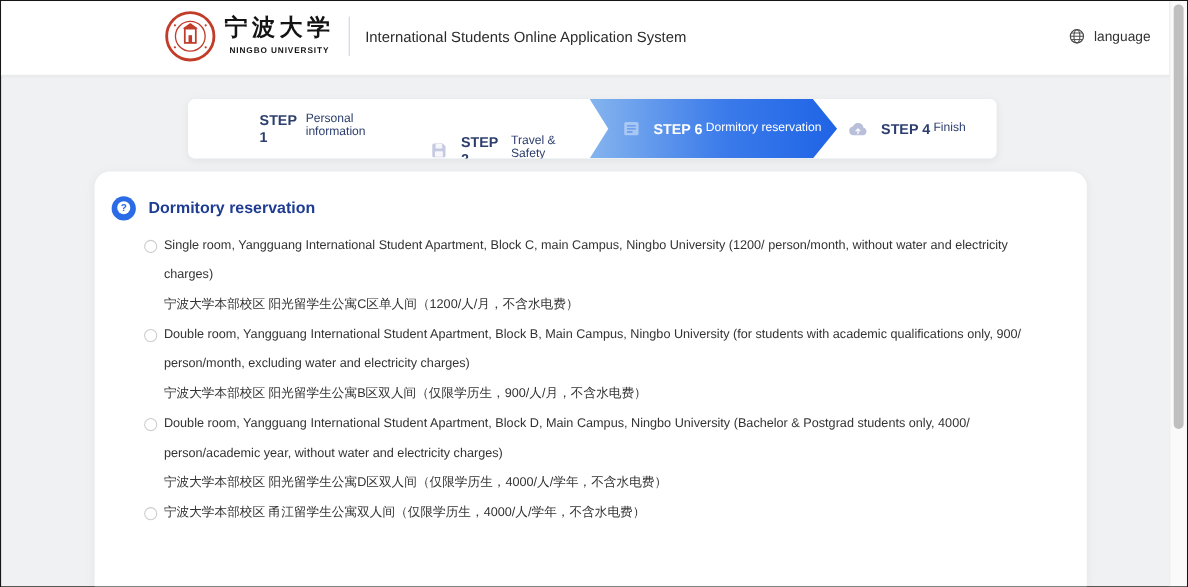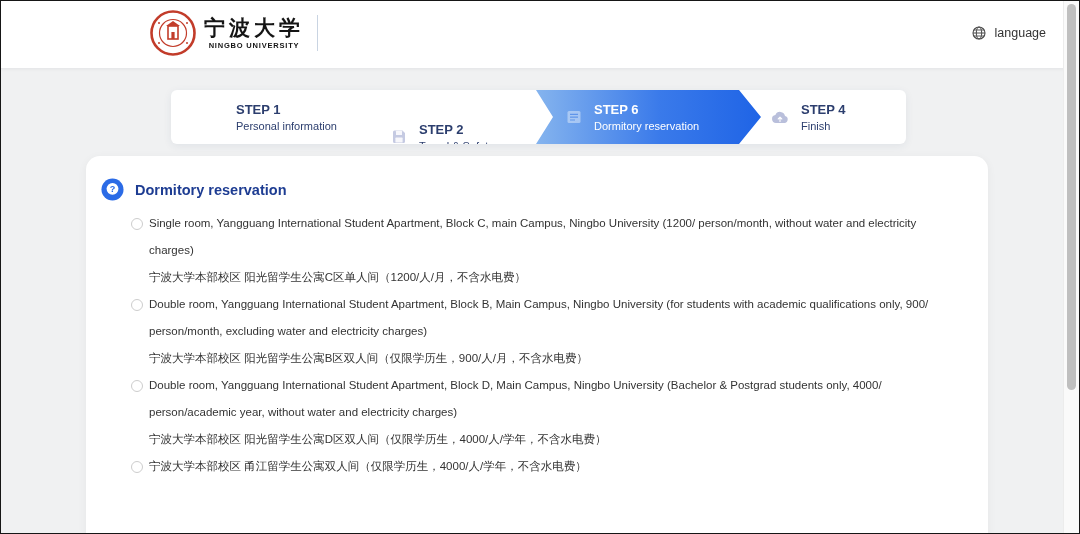--- a/index.html
+++ b/index.html
@@ -3,32 +3,32 @@
 <meta charset="utf-8">
 <style>
   html,body{margin:0;padding:0;background:#fff;}
   .screen{position:relative;width:1080px;height:534px;box-sizing:border-box;border:1px solid #161616;
           background:#f0f1f2;overflow:hidden;font-family:"Liberation Sans",sans-serif;}
   
   .header{position:absolute;top:0;left:0;width:100%;height:67px;background:#fff;
           border-bottom:1px solid #e7e8ea;box-shadow:0 1px 3px rgba(0,0,0,.04);}
   .logo-row{position:absolute;left:148px;top:8px;display:flex;align-items:center;}
   .logo-text{margin-left:7px;text-align:center;line-height:1;}
-  .logo-zh{font-family:Liberation Sans, sans-serif;font-size:21px;font-weight:700;color:#141414;letter-spacing:4px;}
+  .logo-zh{font-family:Liberation Mono, monospace;font-size:21px;font-weight:700;color:#141414;letter-spacing:4px;}
   .logo-en{margin-top:4px;font-size:7.5px;font-weight:700;color:#141414;letter-spacing:0.8px;}
   .logo-divider{width:1px;height:36px;background:#c9d4e2;margin:0 14px 0 13px;}
   .system-title{font-size:13.5px;color:#2c2c2c;}
   .language-btn{position:absolute;right:33px;top:25px;display:flex;align-items:flex-start;gap:9px;
                 font-size:12.5px;color:#333;cursor:pointer;}
   
   .stepbar{position:absolute;left:170px;top:89px;width:735px;height:54px;background:#fff;
            border-radius:6px;box-shadow:0 2px 8px rgba(40,60,100,.08);display:flex;overflow:hidden;}
   .step{display:flex;align-items:center;box-sizing:border-box;}
   .step .icon{margin-right:12px;flex:0 0 auto;display:flex;}
-  .step-txt{display:flex;flex-direction:column;gap:3px;}
+  .step-txt{display:flex;flex-direction:row;gap:3px;}
   .step-num{font-size:13px;font-weight:700;color:#2c3e6e;}
   .step-sub{font-size:11px;color:#2c3e6e;}
   .step-1{width:195px;padding-left:65px;}
   .step-2{width:170px;padding-left:25px;margin-top:40px;}
   .step-3{width:225px;padding-left:30px;
           background:linear-gradient(90deg,#85b4ee 0%,#3a7aea 55%,#1f64e6 100%);
           clip-path:polygon(0 0,calc(100% - 22px) 0,100% 50%,calc(100% - 22px) 100%,0 100%,17px 50%);}
   .step-3 .step-num,.step-3 .step-sub{color:#fff;}
   .step-4{width:145px;padding-left:10px;}
   
@@ -62,20 +62,21 @@
         <circle cx="10" cy="14" r="1" fill="#c23c2a"></circle>
           <circle cx="38" cy="14" r="1" fill="#c23c2a"></circle>
         <circle cx="10" cy="34" r="1" fill="#c23c2a"></circle>
           <circle cx="38" cy="34" r="1" fill="#c23c2a"></circle>
       </svg>
       <div class="logo-text">
         <div class="logo-zh">宁波大学</div>
         <div class="logo-en">NINGBO UNIVERSITY</div>
       </div>
       <div class="logo-divider"></div>
+      <div class="system-title">International Students Online Application System</div>
     </div>
     <div class="language-btn">
       <svg width="14" height="14" viewBox="0 0 14 14">
         <circle cx="7" cy="7" r="6" fill="none" stroke="#4a4a4a" stroke-width="1.1"></circle>
         <ellipse cx="7" cy="7" rx="2.7" ry="6" fill="none" stroke="#4a4a4a" stroke-width="1"></ellipse>
         <line x1="1" y1="7" x2="13" y2="7" stroke="#4a4a4a" stroke-width="1"></line>
         <line x1="1.8" y1="4" x2="12.2" y2="4" stroke="#4a4a4a" stroke-width="0.9"></line>
         <line x1="1.8" y1="10" x2="12.2" y2="10" stroke="#4a4a4a" stroke-width="0.9"></line>
       </svg>
       <span>language</span>

